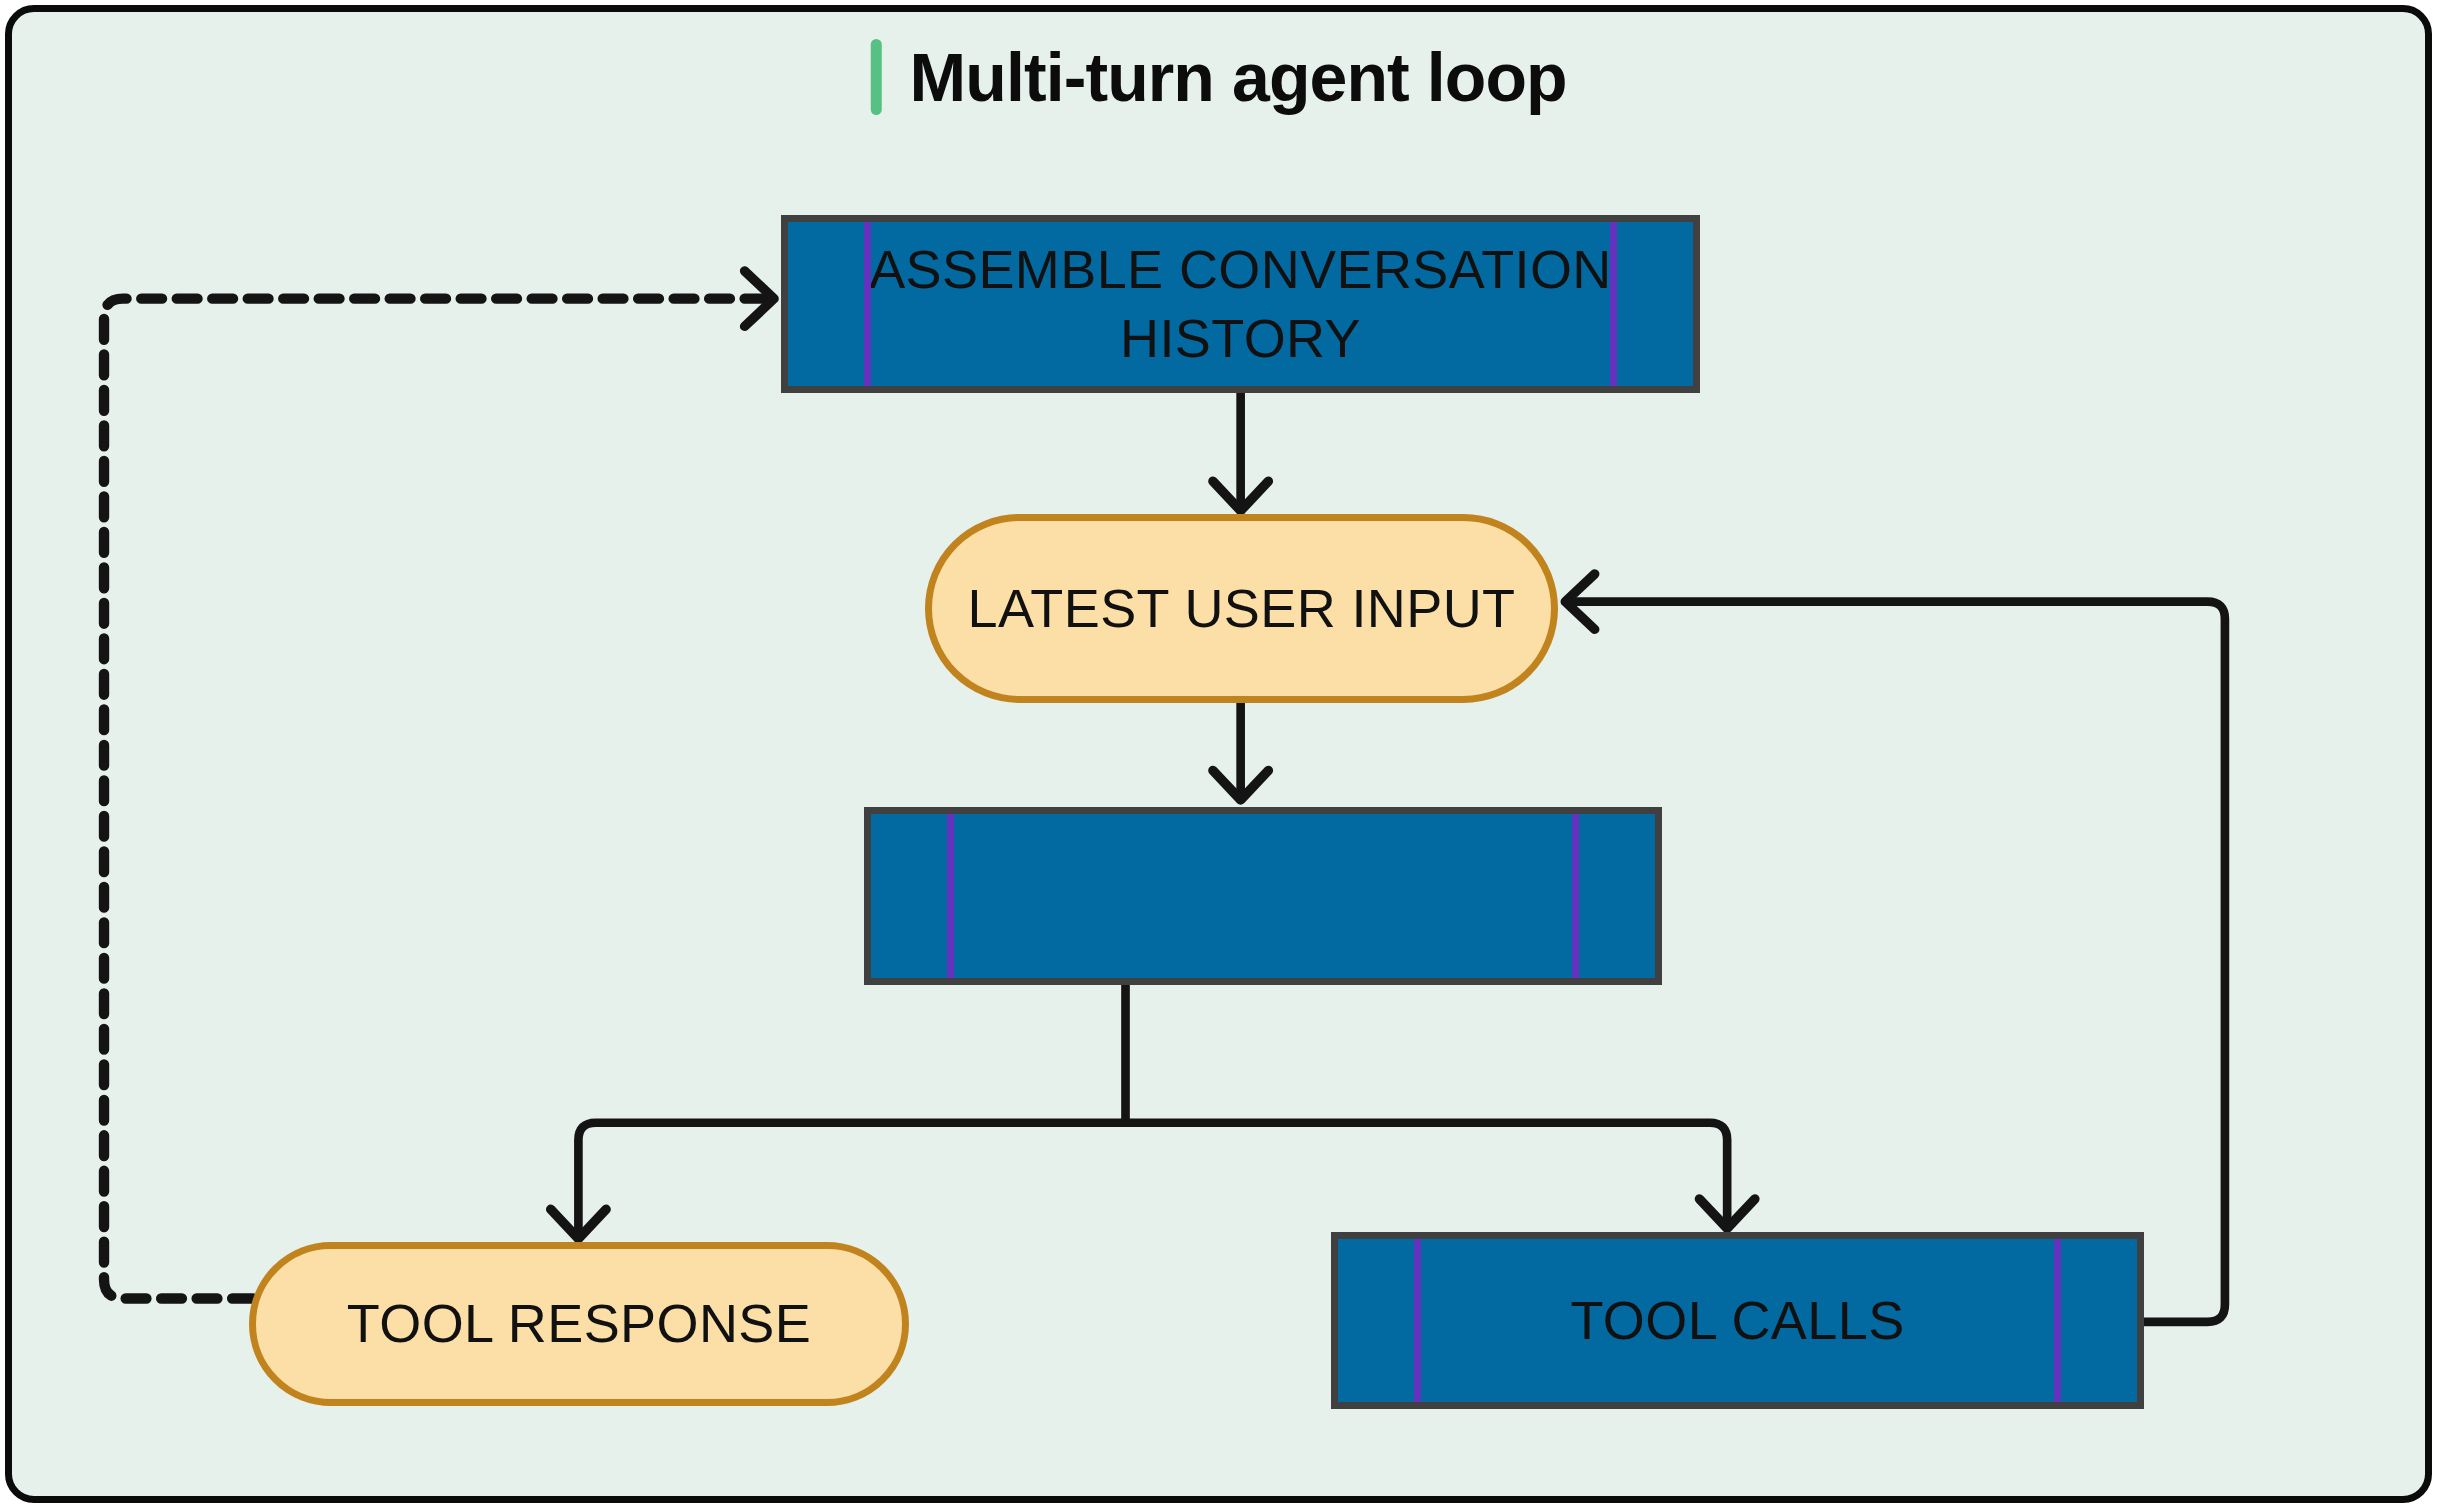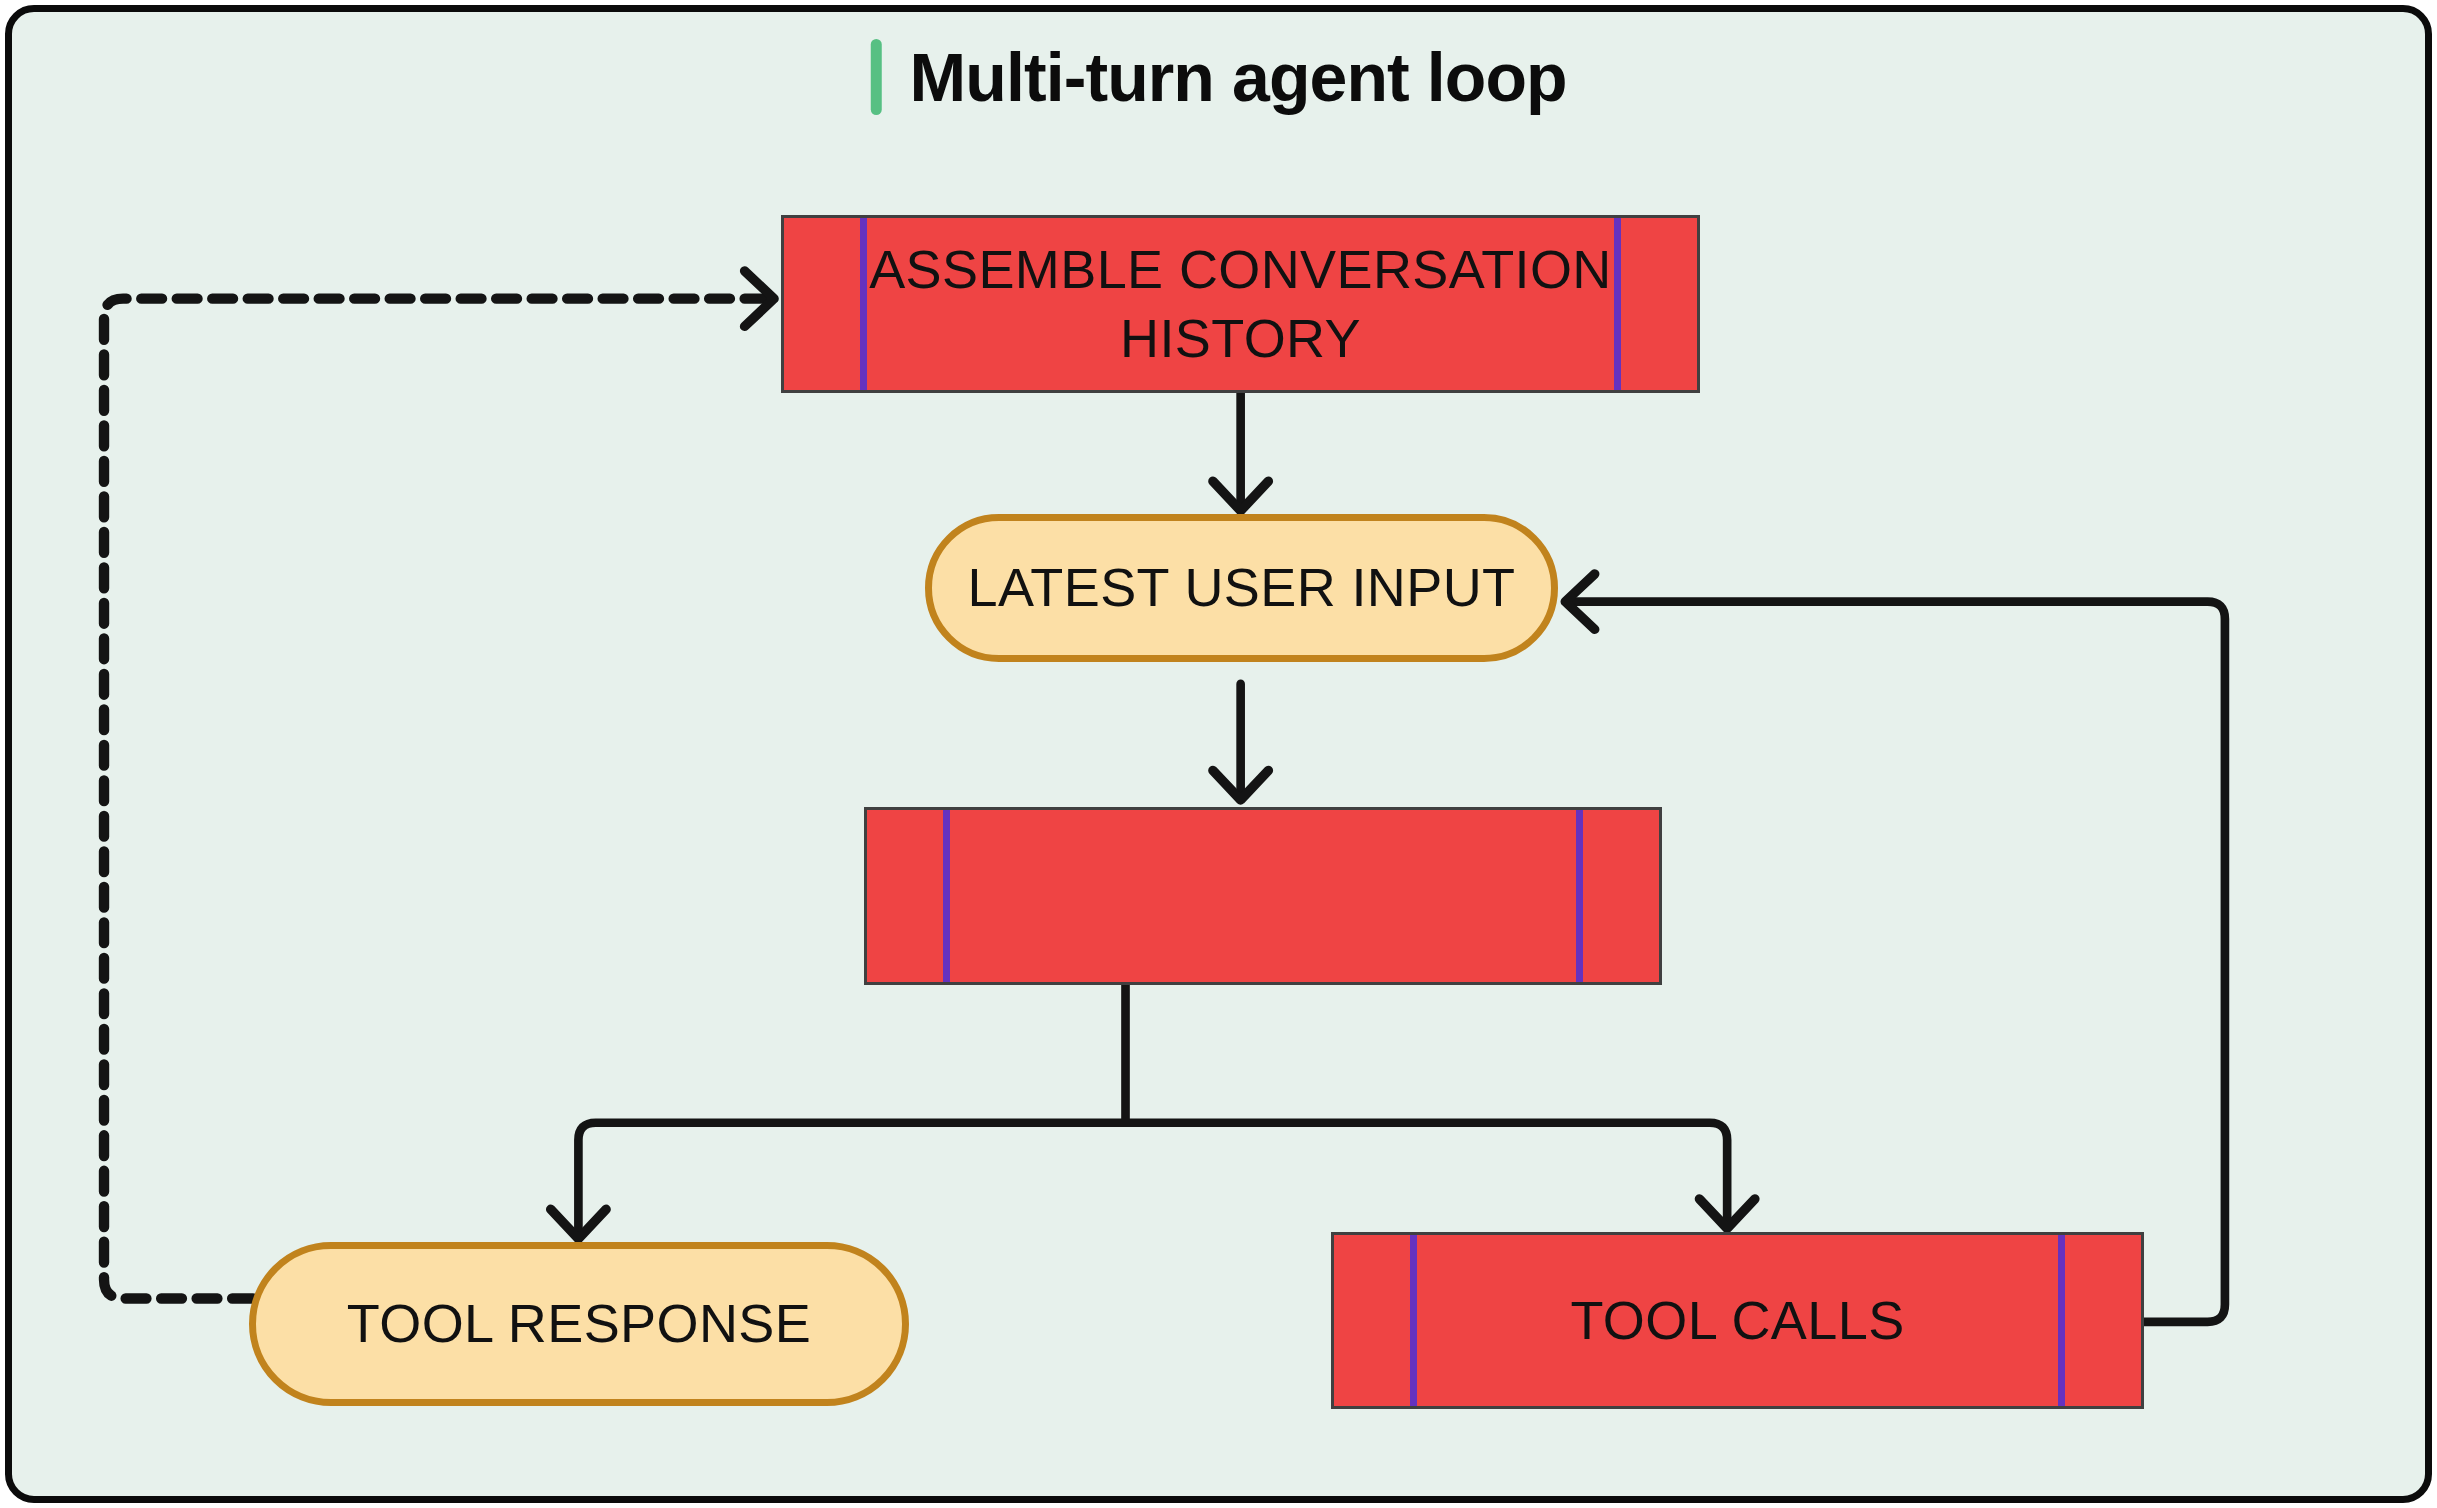--- a/index.html
+++ b/index.html
@@ -73,39 +73,39 @@
   }
   .node .label {
     font-size: 54px;
     font-weight: 500;
     line-height: 1.28;
     letter-spacing: 0.4px;
     color: #111111;
     white-space: pre-line;
   }
   .subroutine {
-    background: #ef4444;
-    border: 3px solid #404040;
+    background: #0369a1;
+    border: 7px solid #404040;
   }
   .subroutine .inner-bar {
     position: absolute;
     top: 0; bottom: 0;
     width: 7px;
     background: #6532bf;
   }
   .subroutine .inner-bar.left  { left: 76px; }
   .subroutine .inner-bar.right { right: 76px; }
   .pill {
     background: #fcdfa6;
     border: 7px solid #c1831d;
     border-radius: 865px;
   }
 
   #node-assemble { left: 781px;  top: 215px;  width: 919px; height: 178px; }
-  #node-latest   { left: 925px; top: 514px;  width: 633px;  height: 148px; }
+  #node-latest   { left: 925px; top: 514px;  width: 633px;  height: 189px; }
   #node-model    { left: 864px;  top: 807px;  width: 798px;  height: 178px; }
   #node-agent    { left: 249px;  top: 1242px; width: 660px;  height: 164px; }
   #node-tools    { left: 1331px; top: 1232px; width: 813px;  height: 177px; }
 </style>
 </head>
 <body>
 
 <div class="stage"></div>
 
 <svg class="connectors" viewBox="0 0 2816 1742" aria-hidden="true">

